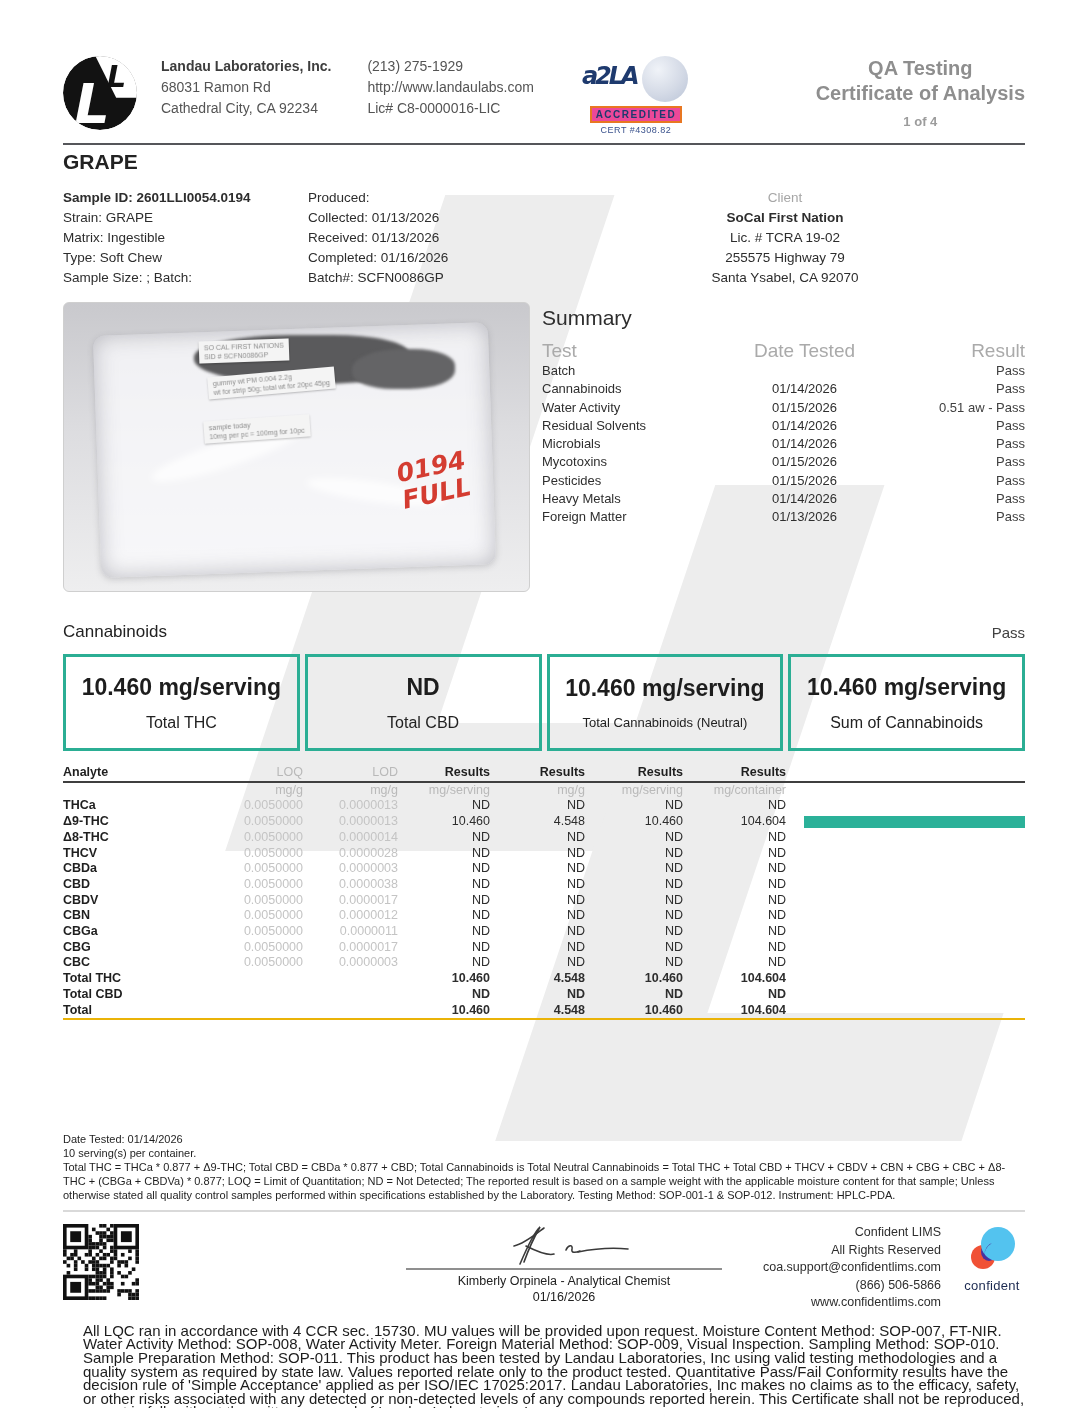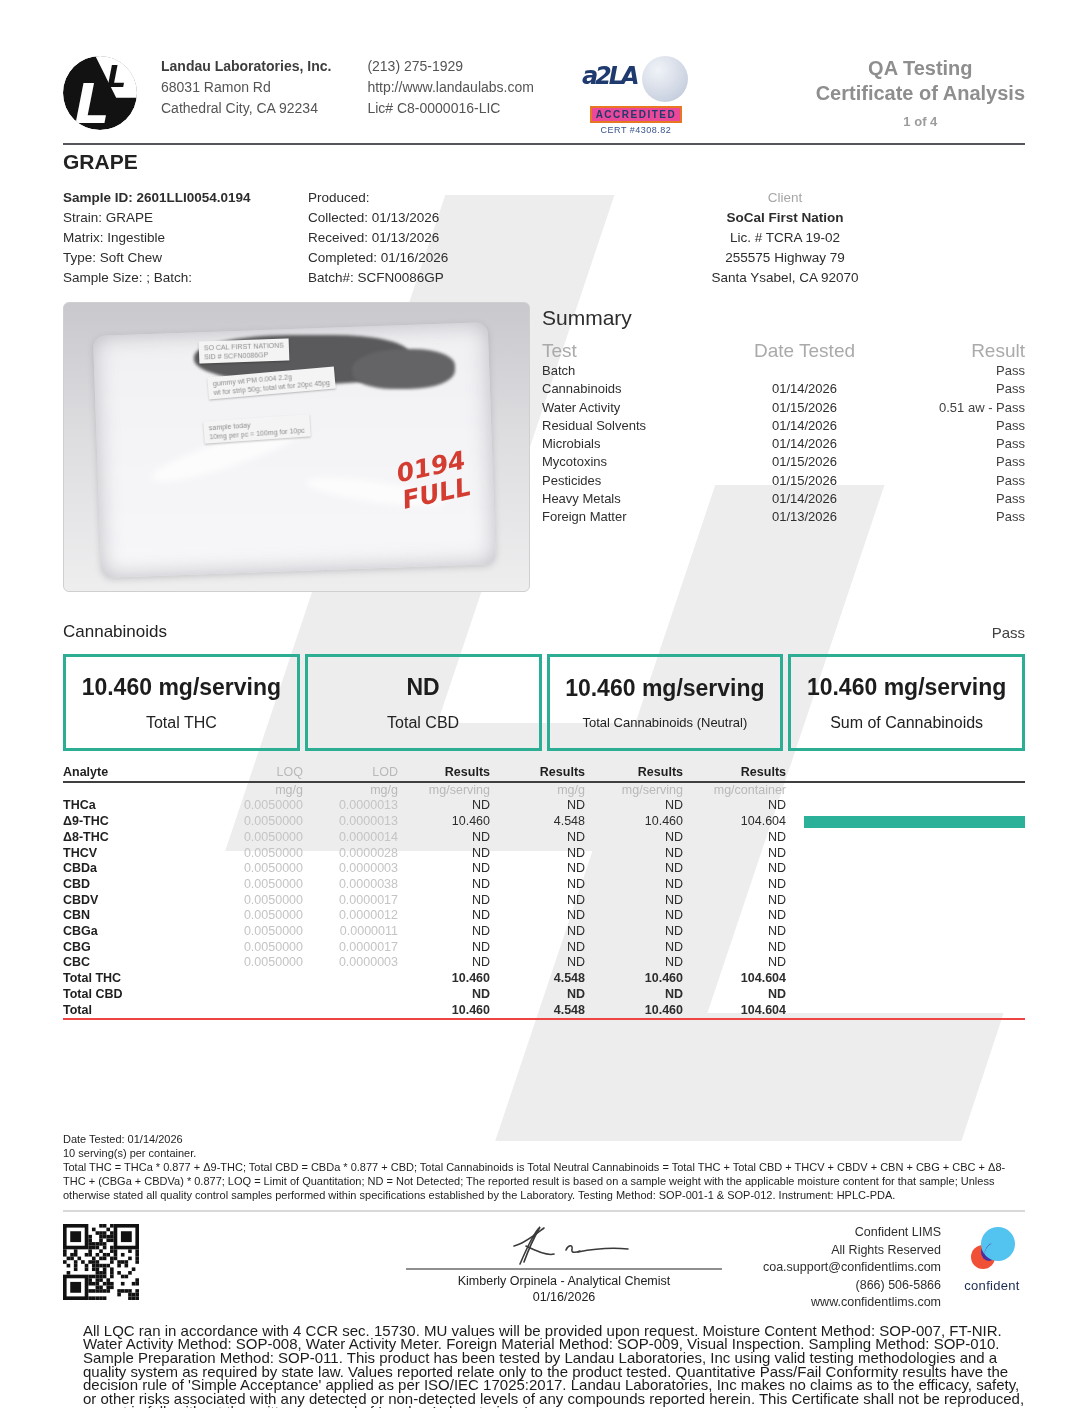--- a/index.html
+++ b/index.html
@@ -101,21 +101,21 @@
   table.analytes .col-r4{width:103px;}
   table.analytes .col-bar{width:239px;}
   thead .hrow th{font-weight:bold;color:#1f1f1f;border-bottom:2px solid #3f3f3f;}
   thead .hrow th.dim{color:#b9b9b9;font-weight:normal;}
   thead .urow td{color:#b9b9b9;}
   td.dimv{color:#c4c4c4;}
   tr.row-bold td{font-weight:bold;}
   td.col-name{font-weight:bold;color:#1f1f1f;}
   .bar{display:none;height:12px;background:#2bb199;margin-left:18px;}
   tr.row-hl .bar{display:block;}
-  tbody tr:last-child td{border-bottom:2px solid #ef4444;}
+  tbody tr:last-child td{border-bottom:2px solid #eab308;}
 
   
   .footnotes{margin-top:112px;font-size:11px;line-height:14px;color:#1f1f1f;}
   .footnotes p{margin:0;}
   .foot-rule{border:none;border-top:2px solid #d9d9d9;margin:8px 0 0 0;}
 
   
   .sigrow{display:flex;align-items:flex-start;margin-top:12px;}
   .qr{width:76px;height:76px;flex:0 0 auto;}
   .sig-block{width:340px;margin-left:255px;text-align:center;}

